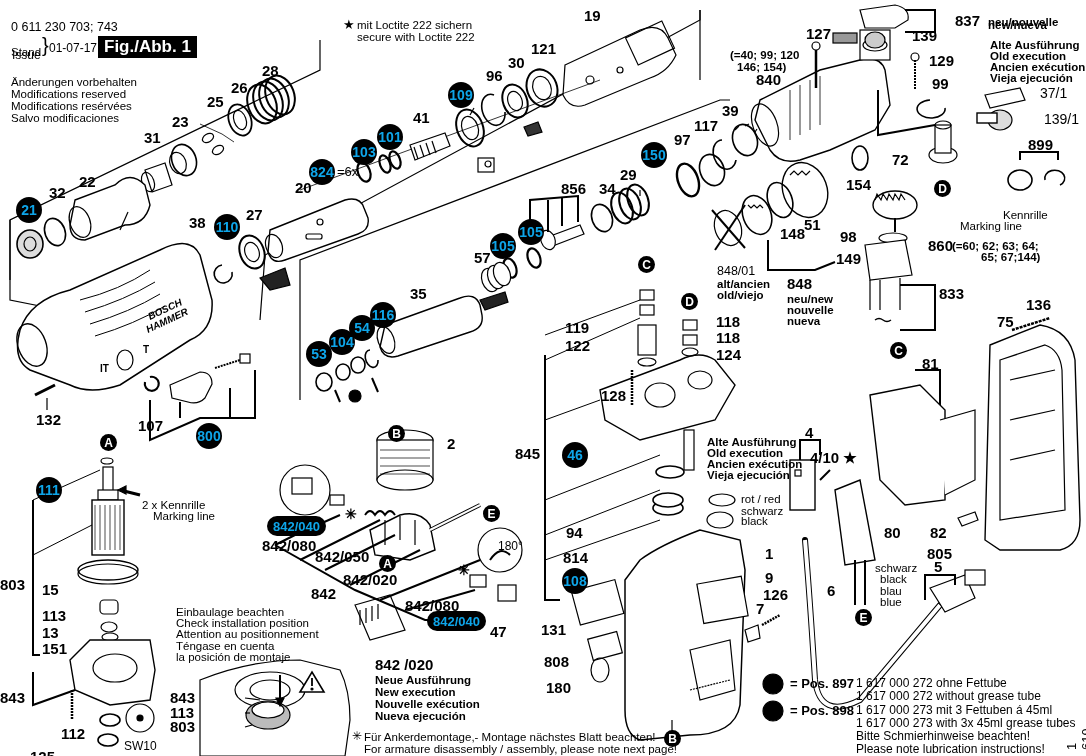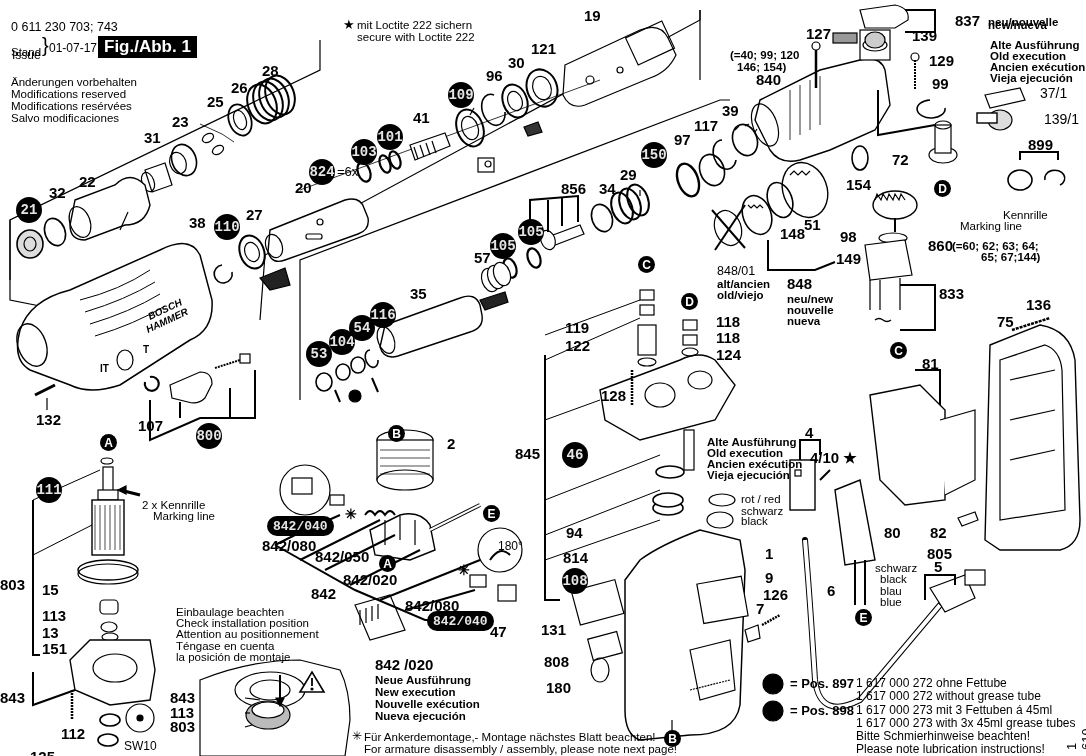--- a/index.html
+++ b/index.html
@@ -2,21 +2,21 @@
 <html><head>
 <meta charset="utf-8">
 <style>
   html, body { margin:0; padding:0; background:#ffffff; }
   body { width:1086px; height:756px; position:relative; overflow:hidden; font-family:"Liberation Sans", sans-serif; color:#000; }
   #canvas { position:absolute; left:0; top:0; width:1086px; height:756px; }
   .t { position:absolute; font-family:"Liberation Sans", sans-serif; white-space:nowrap; color:#000; line-height:1.05; }
   .num { font-size:15px; font-weight:bold; }
   .sm { font-size:11.5px; }
   .smb { font-size:11.5px; font-weight:bold; }
-  .badge { position:absolute; background:#000; color:#e5e5e5; font-weight:bold; font-size:14px; border-radius:50%; width:26px; height:26px; display:flex; align-items:center; justify-content:center; font-family:Liberation Mono, monospace; }
+  .badge { position:absolute; background:#000; color:#0ea5e9; font-weight:bold; font-size:14px; border-radius:50%; width:26px; height:26px; display:flex; align-items:center; justify-content:center; font-family:Liberation Sans, sans-serif; }
   .badge.pill { border-radius:13px; width:auto; height:20px; padding:0 6px; font-size:13px; }
   .letter { position:absolute; background:#000; color:#fff; font-weight:bold; font-size:12px; border-radius:50%; width:17px; height:17px; display:flex; align-items:center; justify-content:center; font-family:"Liberation Sans", sans-serif; }
   .figbox { position:absolute; background:#000; color:#fff; font-weight:bold; font-size:17px; padding:1px 6px; font-family:"Liberation Sans", sans-serif; }
   .vert { position:absolute; transform:rotate(-90deg); transform-origin:left top; font-size:13px; }
 </style>
 </head>
 <body>
 
 <svg id="canvas" width="1086" height="756" viewBox="0 0 1086 756" xmlns="http://www.w3.org/2000/svg" fill="none" stroke="#000" stroke-width="1.2">
 

